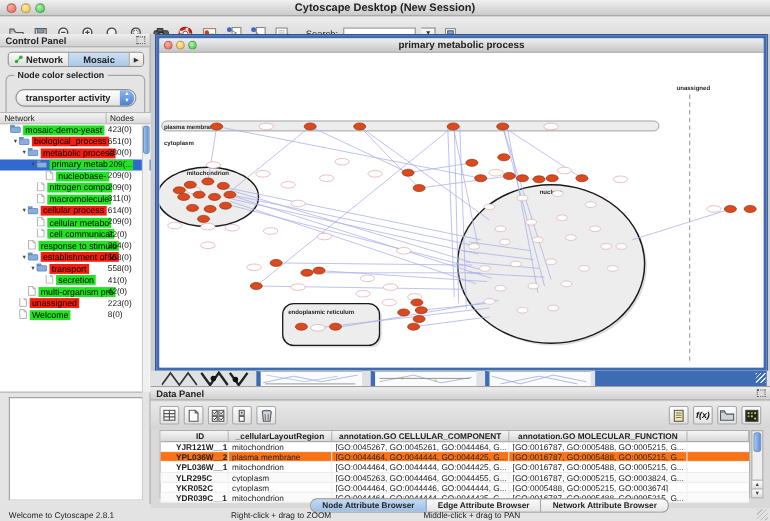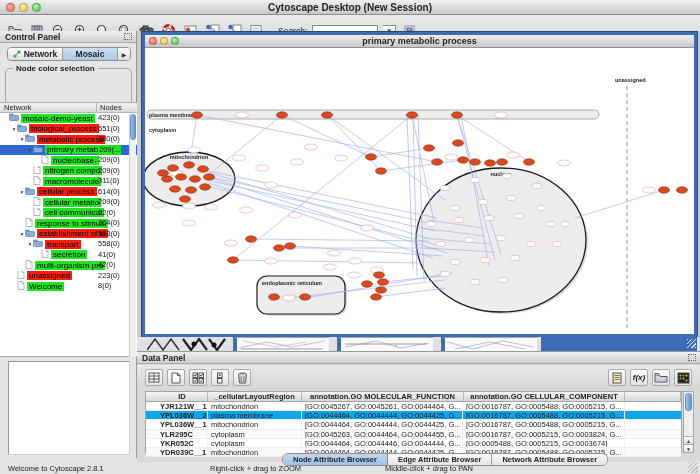--- a/index.html
+++ b/index.html
@@ -234,20 +234,24 @@
       <span>Network</span>
     </div>
     <div class="cp-tab sel">
       <span>Mosaic</span>
     </div>
     <div class="cp-tab-arrow">▶</div>
   </div>
 
   <div id="ncs-group">
     <div id="ncs-legend">Node color selection</div>
+    <div id="ncs-combo">
+      <span class="val">transporter activity</span>
+      <span class="stepper">▲<br>▼</span>
+    </div>
   </div>
 
   <div id="select-nodes-row">
     <span id="select-nodes-cb">✓</span>
     <span id="select-nodes-label">Select nodes</span>
   </div>
 
   <div id="tree-wrap">
     <div id="tree-head">
       <div class="c1">Network</div>
@@ -680,32 +684,32 @@
           <circle cx="6.5" cy="6.5" r="1" fill="#d8c93a"></circle>
           <circle cx="9.5" cy="8.5" r="1" fill="#d8c93a"></circle>
         </svg>
       </span>
   </div>
 
   <div id="dp-table">
       <div class="tr head">
         <div class="td c0">ID</div>
         <div class="td c1">_cellularLayoutRegion</div>
+        <div class="td c2">annotation.GO CELLULAR_COMPONENT</div>
         <div class="td c3">annotation.GO MOLECULAR_FUNCTION</div>
-        <div class="td c2">annotation.GO CELLULAR_COMPONENT</div>
         <div class="td c4"></div>
       </div>
       <div class="tr">
         <div class="td c0">YJR121W__1</div>
         <div class="td c1">mitochondrion</div>
         <div class="td c2">[GO:0045267, GO:0045261, GO:0044464, G...</div>
         <div class="td c3">[GO:0016787, GO:0005488, GO:0005215, G...</div>
         <div class="td c4"></div>
       </div>
-      <div class="tr" style="background: #0ea5e9;">
+      <div class="tr" style="background: #f97316;">
         <div class="td c0">YPL036W__2</div>
         <div class="td c1">plasma membrane</div>
         <div class="td c2">[GO:0044464, GO:0044444, GO:0044425, G...</div>
         <div class="td c3">[GO:0016787, GO:0005488, GO:0005215, G...</div>
         <div class="td c4"></div>
       </div>
       <div class="tr">
         <div class="td c0">YPL036W__1</div>
         <div class="td c1">mitochondrion</div>
         <div class="td c2">[GO:0044464, GO:0044444, GO:0044425, G...</div>

